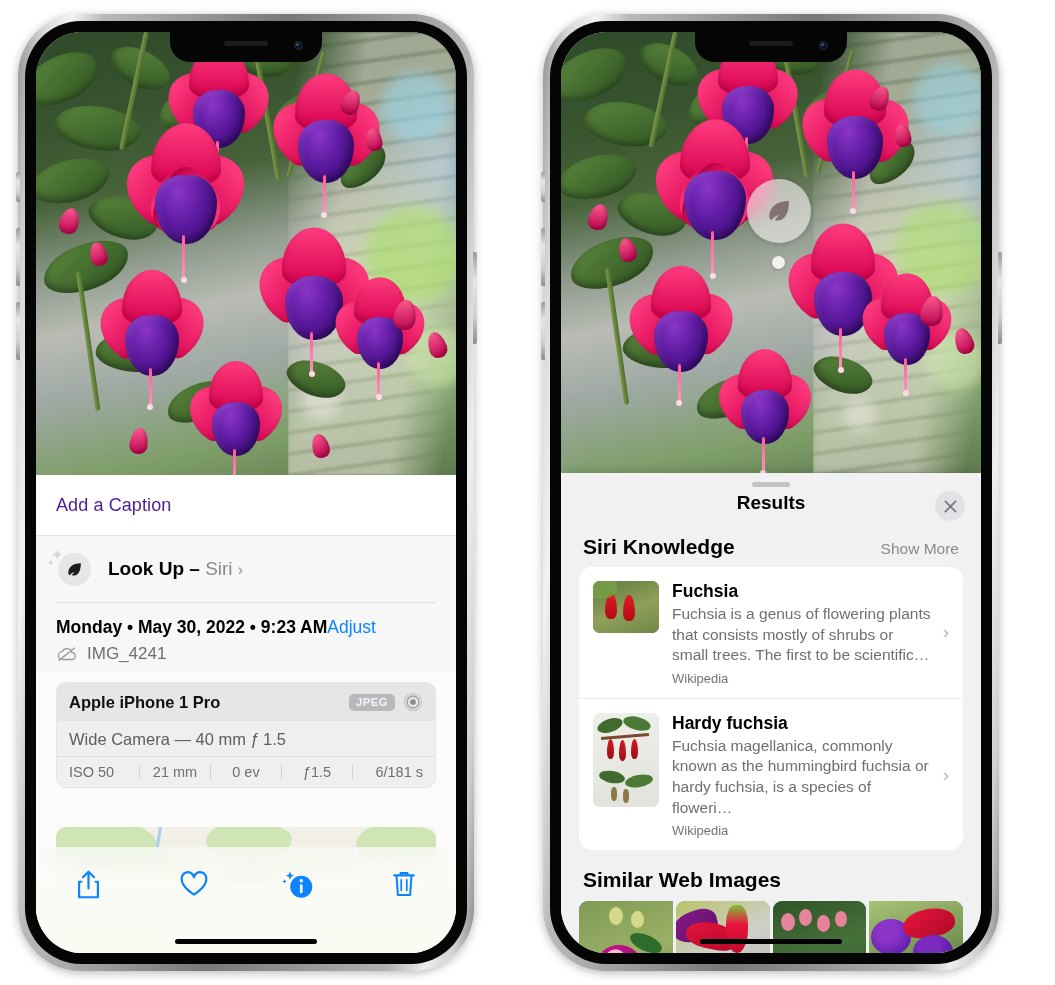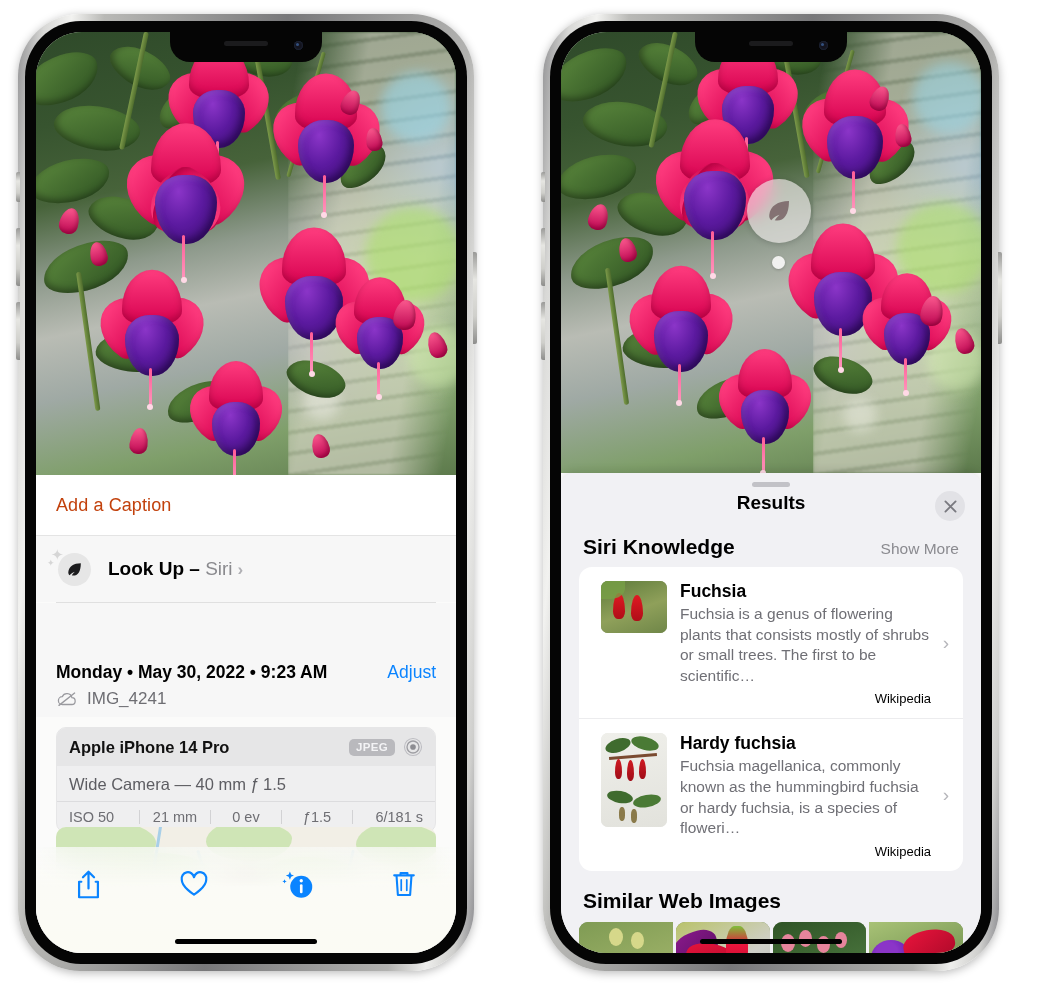--- a/index.html
+++ b/index.html
@@ -187,21 +187,21 @@
     overflow: hidden;
   }
   .caption-row {
     height: 60px;
     background: #ffffff;
     display: flex; align-items: center;
     padding: 0 20px;
     border-bottom: 1px solid #e4e4e4;
   }
   .caption-ph {
-    font-size: 18px; color: #c2410c; letter-spacing: .1px;
+    font-size: 18px; color: #4c1d95; letter-spacing: .1px;
   }
   .lookup-row {
     height: 66px;
     display: flex; align-items: center;
     padding: 0 20px;
     background: #f7f7f7;
   }
   .lookup-icon-wrap { position: relative; width: 36px; height: 36px; margin-right: 16px; }
   .lookup-circ {
     position: absolute; left:2px; top:2px;
@@ -212,23 +212,23 @@
   .spark { position:absolute; color:#d6d6d6; line-height:1; }
   .spark.s1 { left:-5px; top:-4px; font-size:15px; }
   .spark.s2 { left:-9px; top:8px; font-size:9px; }
   .lookup-txt { font-size: 19px; font-weight: 700; color: #000; }
   .lookup-txt .sub { font-weight: 400; color: #8a8a8e; }
   .chev-gray { color:#b0b0b4; font-size:17px; margin-left:5px; }
 
   .divider { height:1px; background:#e0e0e0; margin: 0 20px; }
 
   .meta-block { padding: 14px 20px 8px 20px; background:#f7f7f7; }
-  .meta-row1 { display:flex; align-items:baseline; justify-content:space-between; }
+  .meta-row1 { display:flex; align-items:baseline; }
   .meta-date { font-size: 17.5px; font-weight: 700; color:#000; }
-  .adjust { font-size: 17.5px; color:#0a84ff;margin-top:45px; }
+  .adjust { font-size: 17.5px; color:#0a84ff; }
   .meta-row2 { display:flex; align-items:center; margin-top: 6px; gap: 9px; }
   .meta-fname { font-size: 17px; color:#6e6e73; }
 
   .cam-card {
     margin: 10px 20px 0 20px;
     border-radius: 10px;
     overflow: hidden;
     background: #efeff0;
     border: 1px solid #e6e6e7;
   }
@@ -320,32 +320,32 @@
     padding: 10px 22px 8px 22px;
   }
   .sec-title { font-size:21px; font-weight:700; color:#000; }
   .show-more { font-size:15.5px; color:#8a8a8f; }
   .know-card {
     margin: 0 18px;
     background:#fff;
     border-radius: 13px;
     overflow:hidden;
   }
-  .know-item { display:flex; padding: 14px 14px 12px 22px; position:relative; }
+  .know-item { display:flex; padding: 14px 14px 12px 14px; position:relative; }
   .know-item + .know-item { border-top:1px solid #ececee; }
   .know-thumb {
     width:66px; flex:0 0 66px; border-radius:7px; overflow:hidden;
     margin-right:13px; position:relative; background:#7a8a52;
   }
   .kt1 { height:52px; }
   .kt2 { height:94px; background:#e9e9e4; }
   .know-text { flex:1; padding-right: 18px; }
   .know-title { font-size:17.5px; font-weight:700; color:#000; margin-bottom:2px;}
   .know-desc { font-size:15.5px; line-height:1.33; color:#6f6f75; }
-  .know-src { font-size:13px; color:#000000; margin-top:5px;text-align:right; }
+  .know-src { font-size:13px; color:#737373; margin-top:5px; }
   .know-chev {
     position:absolute; right:14px; top:50%; transform:translateY(-50%);
     color:#b6b6bb; font-size:19px;
   }
   .sec-title2 { font-size:21px; font-weight:700; color:#000; padding: 18px 22px 9px 22px; }
   .web-strip { display:flex; gap:3px; padding: 0 18px; }
   .web-thumb { flex:1; height:98px; border-radius:9px; overflow:hidden; position:relative; background:#6f8a54; }
   .web-thumb:first-child { border-radius: 9px 0 0 9px; }
   .web-thumb:last-child  { border-radius: 0 9px 9px 0; }
 </style>
@@ -482,21 +482,21 @@
             <svg width="22" height="16" viewBox="0 0 26 18" aria-hidden="true">
               <path d="M7.5 15.5h11a4 4 0 0 0 .3-8 6 6 0 0 0-11.4-1.2A4.2 4.2 0 0 0 7.5 15.5z" fill="none" stroke="#9a9a9f" stroke-width="1.5"></path>
               <line x1="3.5" y1="16.5" x2="22" y2="2" stroke="#9a9a9f" stroke-width="1.6" stroke-linecap="round"></line>
             </svg>
             <div class="meta-fname">IMG_4241</div>
           </div>
         </div>
 
         <div class="cam-card">
           <div class="cam-head">
-            <div class="cam-model">Apple iPhone 14 Pro</div>
+            <div class="cam-model">Apple iPhone 1 Pro</div>
             <div class="cam-head-right">
               <div class="badge-jpeg">JPEG</div>
               <svg class="lens-icon" viewBox="0 0 24 24" aria-hidden="true">
                 <circle cx="12" cy="12" r="10.2" fill="none" stroke="#bdbdc2" stroke-width="1.3"></circle>
                 <circle cx="12" cy="12" r="7.2" fill="none" stroke="#9e9ea3" stroke-width="1.6"></circle>
                 <circle cx="12" cy="12" r="3.4" fill="#8d8d92"></circle>
               </svg>
             </div>
           </div>
           <div class="cam-body">

